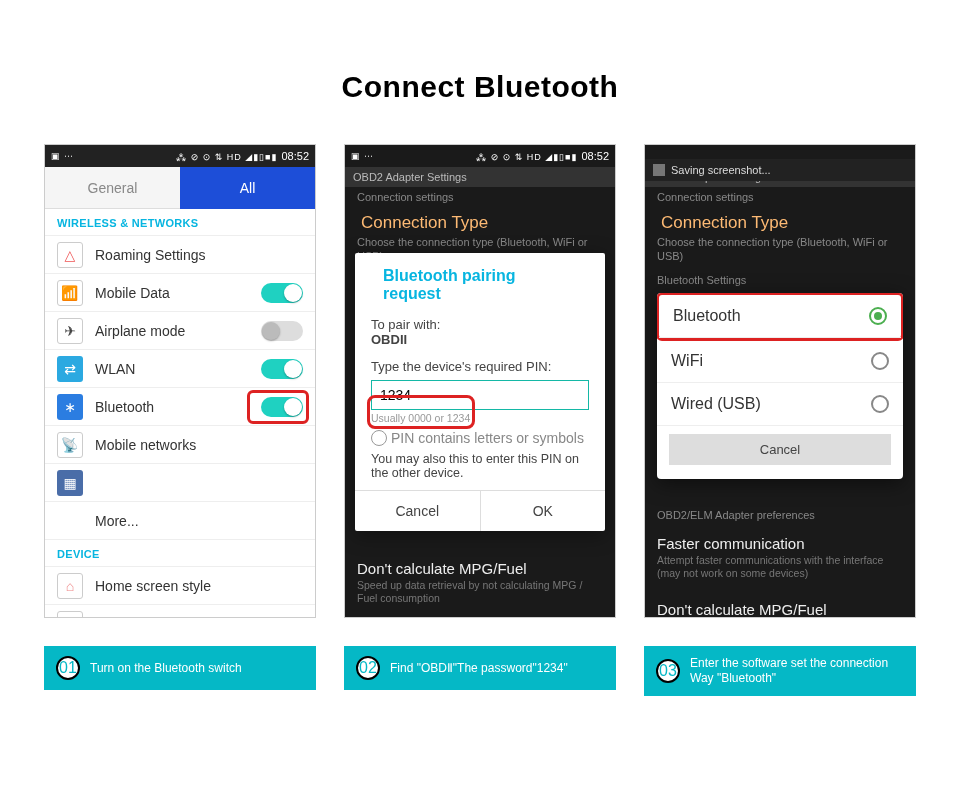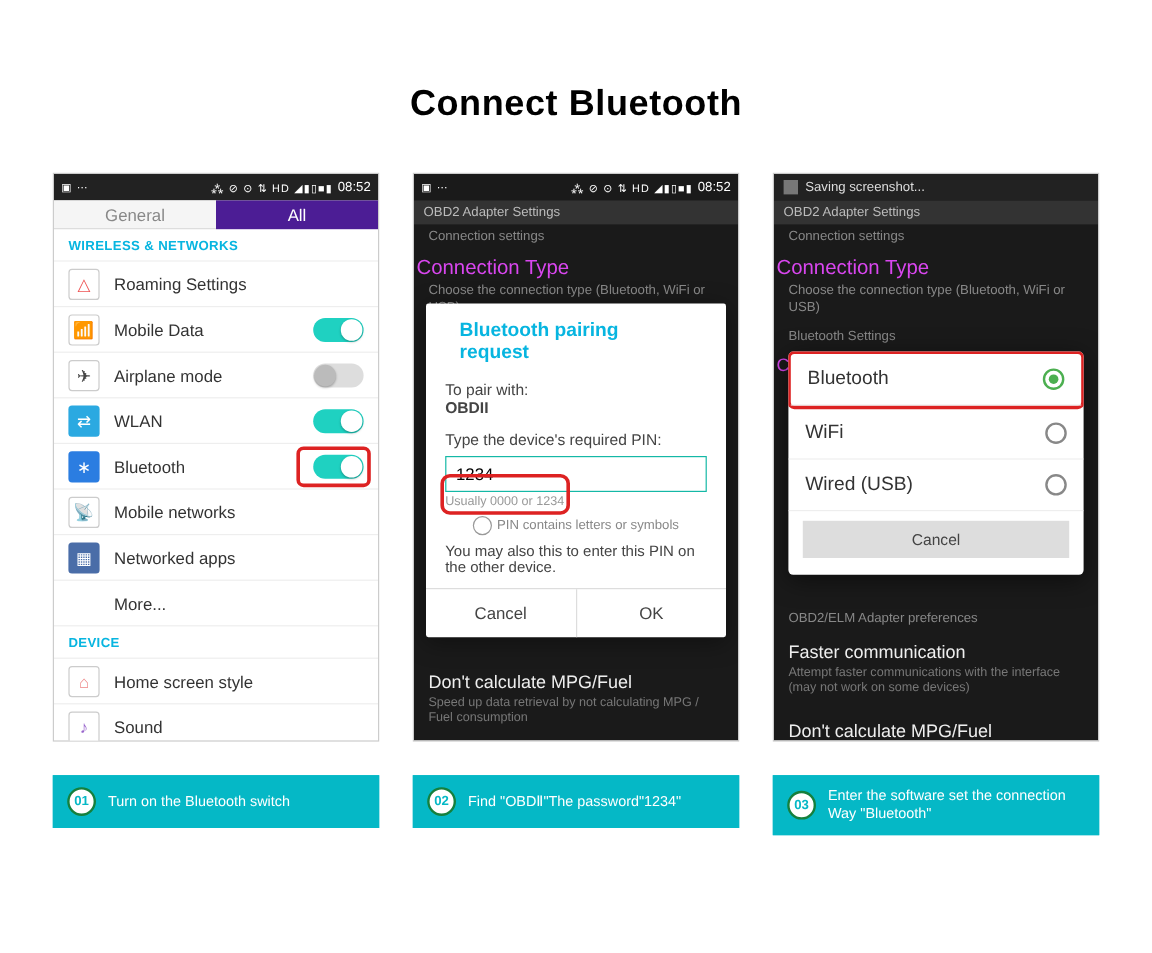--- a/index.html
+++ b/index.html
@@ -3,81 +3,81 @@
 <meta charset="utf-8">
 <style>
   * { box-sizing: border-box; margin: 0; padding: 0; font-family: Arial, Helvetica, sans-serif; }
   body { background: #fff; width: 960px; height: 794px; overflow: hidden; }
   .wrap { padding: 20px 30px; }
   h1 { text-align: center; font-size: 30px; font-weight: 900; color: #000000; margin: 50px 0 40px; letter-spacing: 0.5px; }
   .row { display: flex; gap: 28px; justify-content: center; }
   .col { display: flex; flex-direction: column; align-items: center; }
   .phone { width: 272px; height: 474px; border: 1px solid #ccc; background: #fff; overflow: hidden; position: relative; }
   .caption { width: 272px; border: 2px solid #05b8c6; margin-top: 28px; display: flex; align-items: center; padding: 8px 10px; gap: 10px; }
-  .caption .num { width: 24px; height: 24px; border-radius: 50%; background: #fff; color: #05b8c6; border: 2px solid #15803d; display: flex; align-items: center; justify-content: center; font-size: 11px; font-weight: bold; flex-shrink: 0; }
+  .caption .num { width: 24px; height: 24px; border-radius: 50%; background: #fff; color: #05b8c6; border: 2px solid #000000; display: flex; align-items: center; justify-content: center; font-size: 16px; font-weight: normal; flex-shrink: 0; }
   .caption .txt { color: #fff; font-size: 12px; line-height: 1.25; }
   .cap-bg { background: #05b8c6; }
 
   
   .status { height: 22px; background: #222; color: #fff; display: flex; align-items: center; justify-content: space-between; padding: 0 6px; font-size: 10px; }
   .status-dark { background: #1a1a1a; }
   .sicons { letter-spacing: 1px; font-size: 9px; }
   .stime { font-size: 11px; }
 
   
-  .tabs { display: flex; height: 24px; }
+  .tabs { display: flex; height: 42px; }
   .tab { flex: 1; display: flex; align-items: center; justify-content: center; font-size: 14px; }
   .tab-inactive { background: #f5f5f5; color: #888; border-bottom: 1px solid #ddd; }
-  .tab-active { background: #4c1d95; color: #fff; }
+  .tab-active { background: #1d4ed8; color: #fff; }
   .sechead { padding: 8px 12px 6px; color: #07b5e0; font-size: 11px; font-weight: bold; letter-spacing: 0.3px; border-bottom: 1px solid #eee; }
   .listitem { display: flex; align-items: center; padding: 7px 12px; border-bottom: 1px solid #eee; position: relative; height: 38px; }
   .ico { width: 26px; height: 26px; margin-right: 12px; border-radius: 3px; display: flex; align-items: center; justify-content: center; font-size: 14px; color: #fff; }
   .lbl { flex: 1; font-size: 14px; color: #333; }
   .toggle { width: 42px; height: 20px; border-radius: 10px; position: relative; }
   .ton { background: #1fd1c1; }
   .toff { background: #ddd; }
   .knob { width: 18px; height: 18px; border-radius: 50%; background: #fff; position: absolute; top: 1px; box-shadow: 0 1px 2px rgba(0,0,0,.3); }
   .ton .knob { right: 1px; }
   .toff .knob { left: 1px; background: #bbb; }
   .redbox1 { position: absolute; border: 3px solid #d22; border-radius: 6px; right: 6px; top: 2px; width: 62px; height: 34px; pointer-events: none; }
   .more { padding-left: 50px; }
 
   
   .dark { background: #1a1a1a; color: #ccc; height: 100%; }
   .dhead { background: #333; color: #bbb; font-size: 11px; padding: 4px 8px; }
   .dsec { padding: 4px 12px; color: #888; font-size: 11px; }
-  .dtitle { padding: 6px 2px 2px; color: #d946ef; font-size: 17px; }
+  .dtitle { padding: 6px 16px 2px; color: #fdba74; font-size: 17px; }
   .dsub { padding: 0 12px 6px; color: #888; font-size: 11px; line-height: 1.3; }
   .ditem { padding: 10px 12px; }
   .ditem .t { color: #eee; font-size: 15px; }
   .ditem .s { color: #777; font-size: 10.5px; margin-top: 2px; line-height: 1.3; }
 
   
   .modal { position: absolute; left: 10px; right: 10px; top: 108px; background: #fff; border-radius: 2px; box-shadow: 0 4px 20px rgba(0,0,0,.4); z-index: 5; }
   .mtitle { color: #07b5e0; font-size: 16px; padding: 14px 28px 10px; font-weight: 700; }
   .mbody { padding: 4px 16px 10px; font-size: 13px; color: #444; }
   .mbody .b { font-weight: bold; }
   .pinbox { border: 1px solid #14b8a6; padding: 6px 8px; margin: 6px 0 2px; font-size: 14px; width: 100%; position: relative; }
   .pinred { position: absolute; border: 3px solid #d22; border-radius: 8px; left: 12px; right: 130px; top: 142px; height: 34px; pointer-events: none; }
   .hint { font-size: 10.5px; color: #999; }
-  .chkrow { display: flex; align-items: center; gap: 4px; margin: 6px 0; font-size: 11px; color: #888; justify-content: center; }
+  .chkrow { display: flex; align-items: center; gap: 4px; margin: 6px 0; font-size: 14px; color: #888; }
   .chkbox { width: 16px; height: 16px; border: 1.5px solid #999; border-radius: 50%; }
   .mbtns { display: flex; border-top: 1px solid #ddd; }
   .mbtn { flex: 1; text-align: center; padding: 12px 0; font-size: 14px; color: #444; }
   .mbtn:first-child { border-right: 1px solid #ddd; }
 
   
   .popup { position: absolute; left: 12px; right: 12px; top: 148px; background: #fff; border-radius: 4px; z-index: 5; box-shadow: 0 4px 20px rgba(0,0,0,.5); overflow: hidden; }
   .popitem { display: flex; align-items: center; justify-content: space-between; padding: 12px 14px; border-bottom: 1px solid #eee; font-size: 16px; color: #333; }
   .radio { width: 18px; height: 18px; border: 2px solid #888; border-radius: 50%; display: flex; align-items: center; justify-content: center; }
   .radio.sel { border-color: #4caf50; }
   .radio.sel::after { content: ""; width: 8px; height: 8px; background: #4caf50; border-radius: 50%; }
   .popred { border: 3px solid #d22; border-radius: 6px; margin: -1px; }
   .popcancel { background: #ddd; text-align: center; padding: 8px 0; font-size: 13px; color: #444; margin: 8px 12px 14px; }
-  .savebar { background: #222; color: #ddd; font-size: 11px; padding: 3px 8px; display: flex; align-items: center; gap: 6px; position: absolute; top: 0; left: 0; right: 0; height: 22px; z-index: 2; }
+  .savebar { background: #222; color: #ddd; font-size: 11px; padding: 3px 8px; display: flex; align-items: center; gap: 6px; position: absolute; top: 14px; left: 0; right: 0; height: 22px; z-index: 2; }
   .saveico { width: 12px; height: 12px; background: #777; }
 </style>
 </head>
 <body>
 
 <div class="wrap">
   <h1>Connect Bluetooth</h1>
   <div class="row">
 
     <div class="col">
@@ -126,21 +126,20 @@
               <div class="knob"></div>
             </div>
           <div class="redbox1"></div>
         </div>
         <div class="listitem">
           <div class="ico" style="background:#fff;border:1px solid #ccc;color:#2b7de1">📡</div>
           <div class="lbl">Mobile networks</div>
         </div>
         <div class="listitem">
           <div class="ico" style="background:#4a6da8">▦</div>
-          <div class="lbl">Networked apps</div>
         </div>
         <div class="listitem more">
           <div class="lbl">More...</div>
         </div>
         <div class="sechead">DEVICE</div>
         <div class="listitem">
           <div class="ico" style="background:#fff;border:1px solid #ccc;color:#e88">⌂</div>
           <div class="lbl">Home screen style</div>
         </div>
         <div class="listitem">

